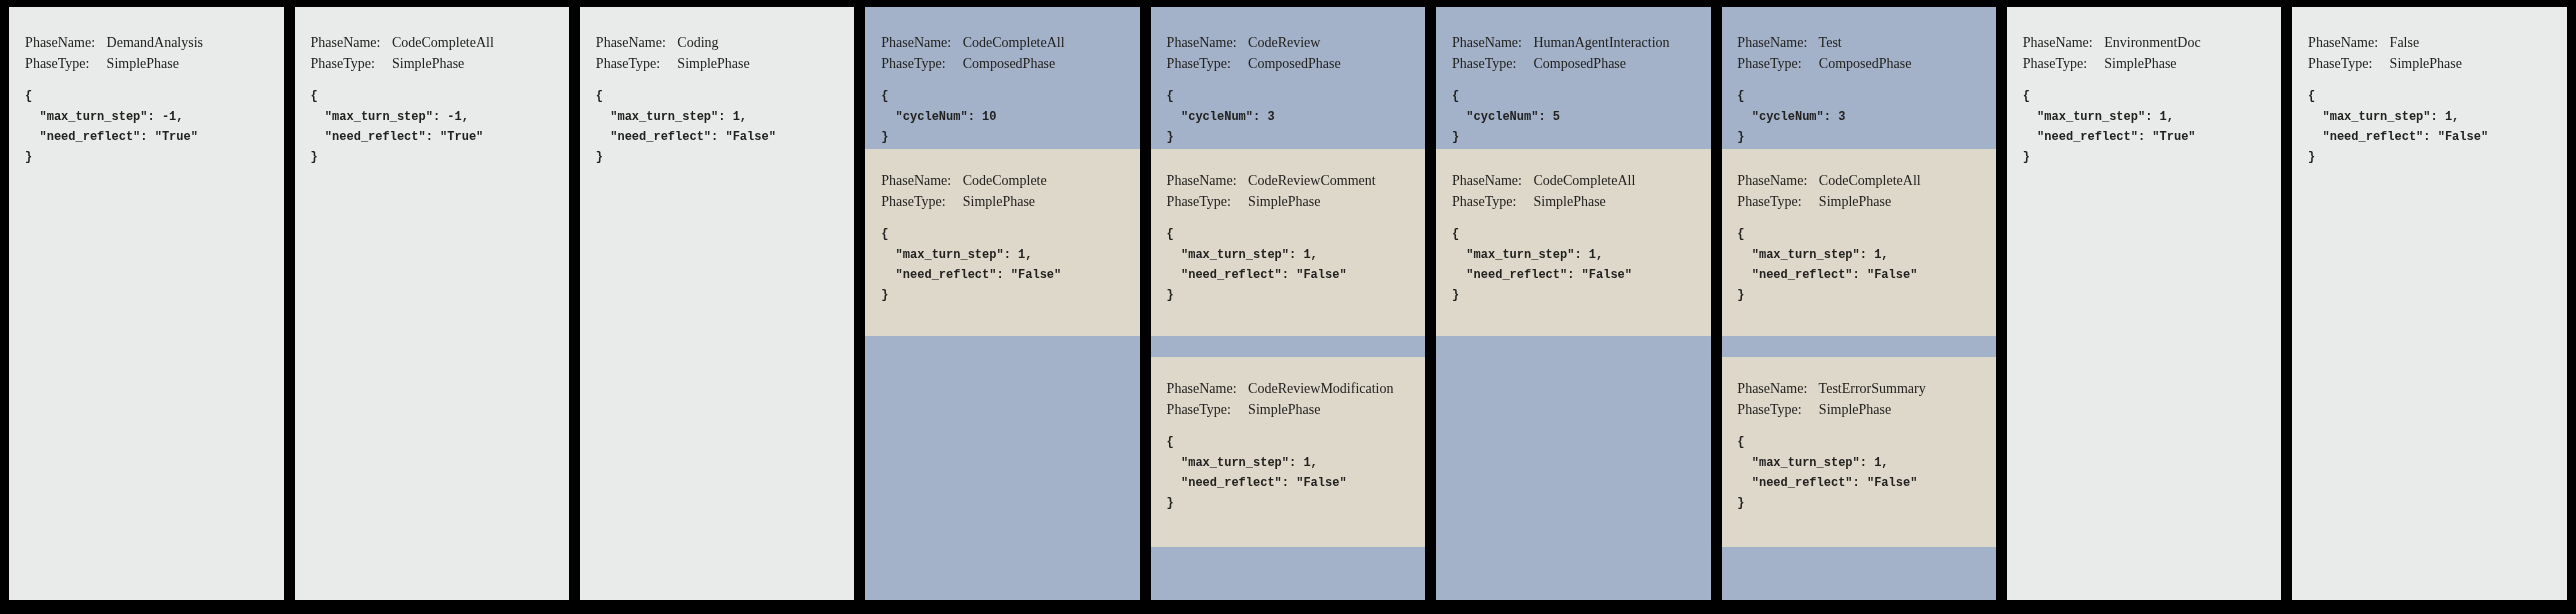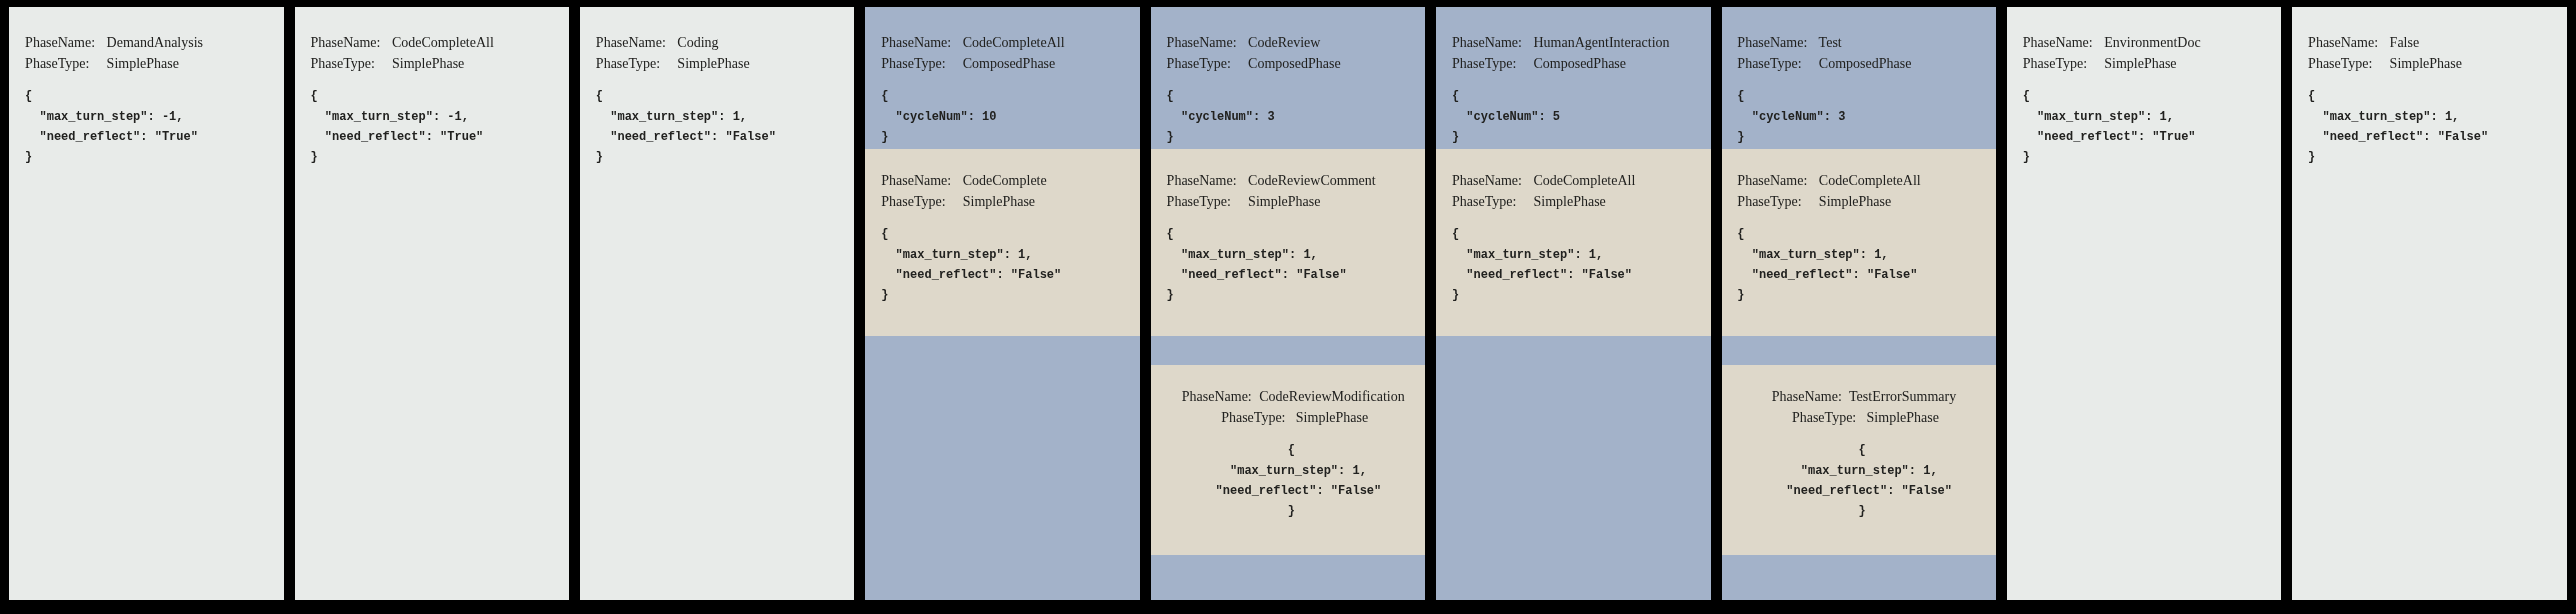--- a/index.html
+++ b/index.html
@@ -42,23 +42,22 @@
     overflow: hidden;
   }
   .top-card { height: 142px; }
   .simple .top-card { height: auto; flex: 1 1 auto; border-radius: 19px; }
   .nested-card {
     background: var(--nested-bg);
     height: 187px;
     padding-top: 22px;
   }
   .nested-card.second {
-    margin-top: 29px;
+    margin-top: 21px;
     height: 190px;
-    text-align: center;
   }
   .meta-line {
     font-size: 14px;
     line-height: 20.4px;
     white-space: nowrap;
   }
   .meta-label {
     display: inline-block;
     min-width: 78px;
   }

